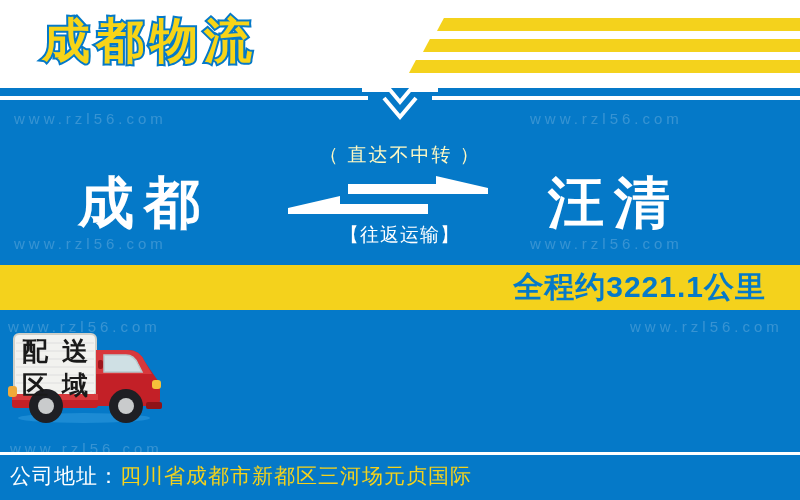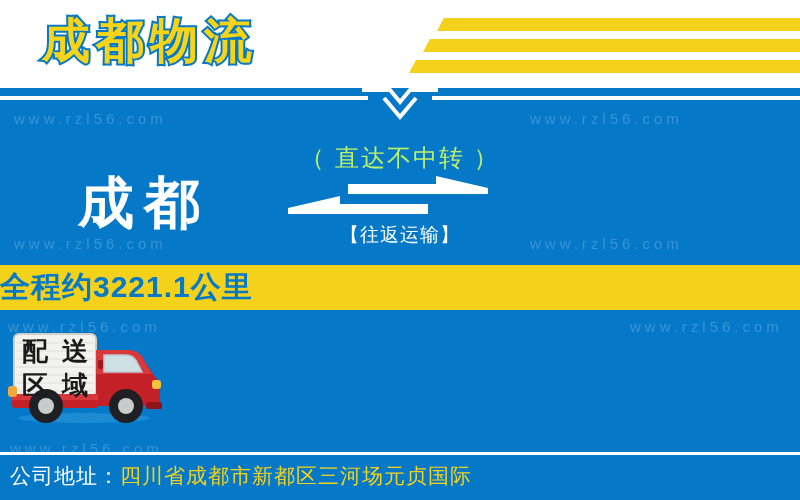--- a/index.html
+++ b/index.html
@@ -59,35 +59,35 @@
   .city{
     position:absolute;top:168px;
     color:#ffffff;font-size:56px;font-weight:bold;letter-spacing:10px;
     line-height:70px;white-space:nowrap;
   }
   .city.origin{left:78px;}
   .city.dest{left:548px;}
 
   .direct{
     position:absolute;left:290px;top:142px;width:220px;
-    text-align:center;color:#bef264;font-size:24px;letter-spacing:2px;
+    text-align:center;color:#fef9c3;font-size:19px;letter-spacing:2px;
     white-space:nowrap;
   }
   .arrow{position:absolute;left:288px;top:176px;width:200px;height:42px;}
   .roundtrip{
     position:absolute;left:290px;top:222px;width:220px;
     text-align:center;color:#ffffff;font-size:19px;letter-spacing:1px;
     white-space:nowrap;
   }
 
   
   .metrics{
     position:absolute;left:0;top:265px;width:800px;height:45px;
     background:#f4d21c;
-    display:flex;align-items:center;justify-content:space-between;
+    display:flex;align-items:center;justify-content:flex-end;
     color:#0579c8;
   }
   .metrics .m{
     font-size:30px;font-weight:bold;letter-spacing:1px;white-space:nowrap;
   }
   .metrics .gap{width:34px;}
 
   
   .truck{position:absolute;left:6px;top:330px;width:156px;height:96px;}
   .box-char{
@@ -155,20 +155,21 @@
   <div class="direct">（ 直达不中转 ）</div>
 
   <div class="arrow">
     <svg width="200" height="42" viewBox="0 0 200 42" xmlns="http://www.w3.org/2000/svg">
       <polygon points="200,12 148,0 148,8 60,8 60,18 200,18" fill="#ffffff"></polygon>
       <polygon points="0,32 52,20 52,28 140,28 140,38 0,38" fill="#ffffff"></polygon>
     </svg>
   </div>
 
   <div class="roundtrip">【往返运输】</div>
+  <div class="city dest">汪清</div>
 
   <div class="metrics">
     <div class="m">全程约3221.1公里</div>
     <div class="gap"></div>
   </div>
 
   <div class="truck">
     <svg width="156" height="96" viewBox="0 0 156 96" xmlns="http://www.w3.org/2000/svg">
       <ellipse cx="78" cy="88" rx="66" ry="5" fill="#2f9adf" opacity="0.55"></ellipse>
 

